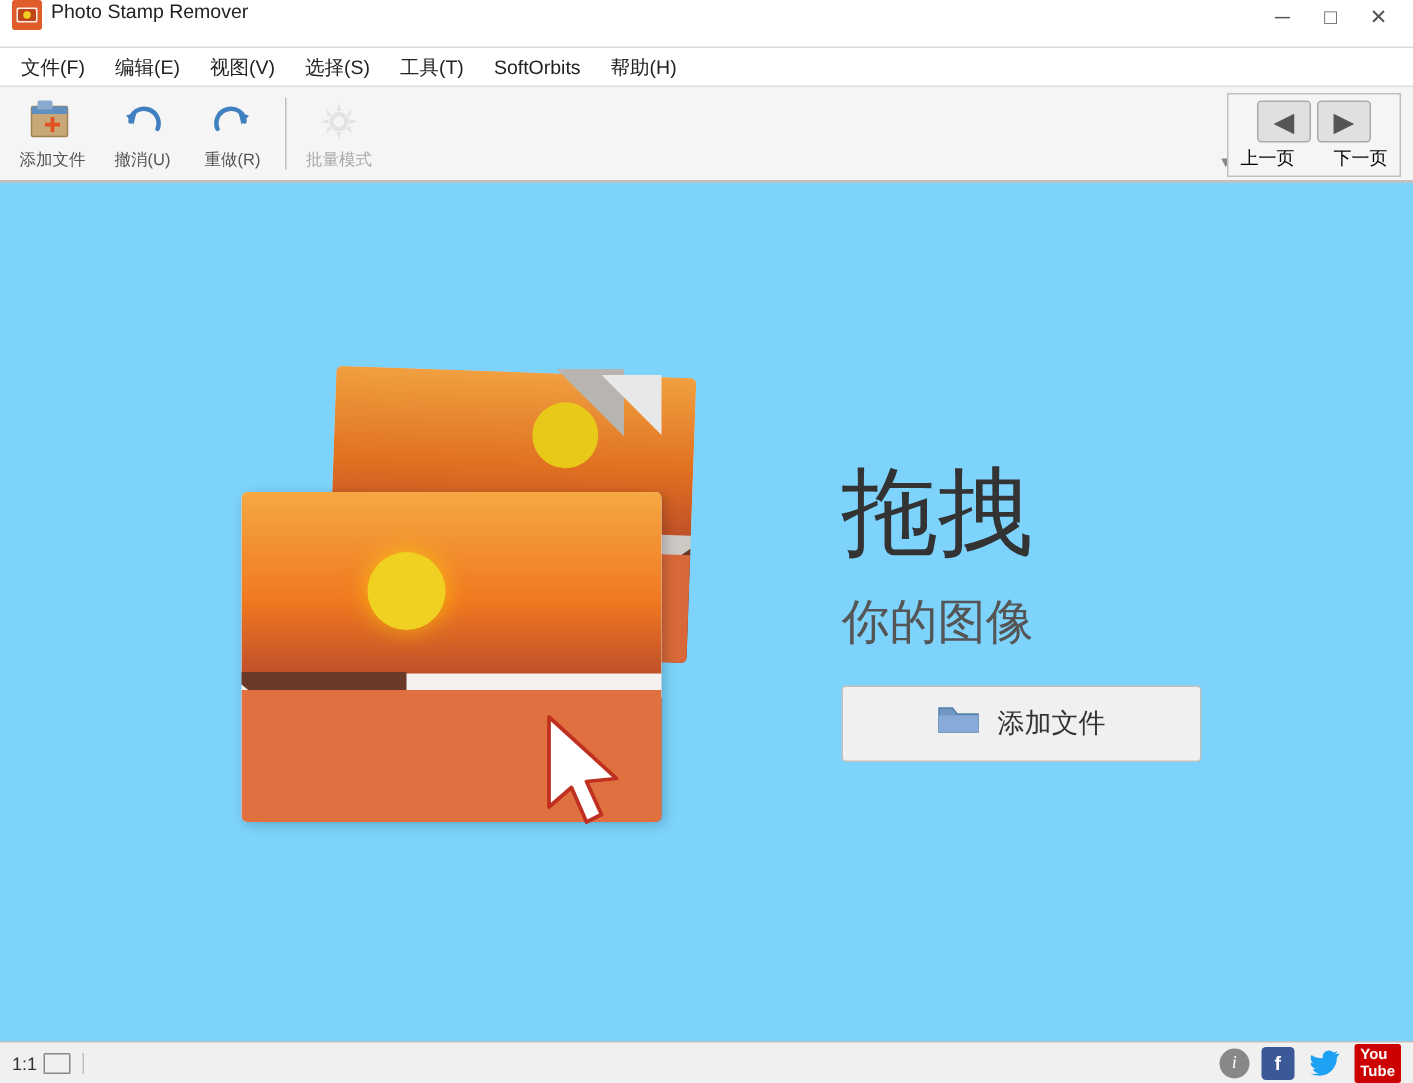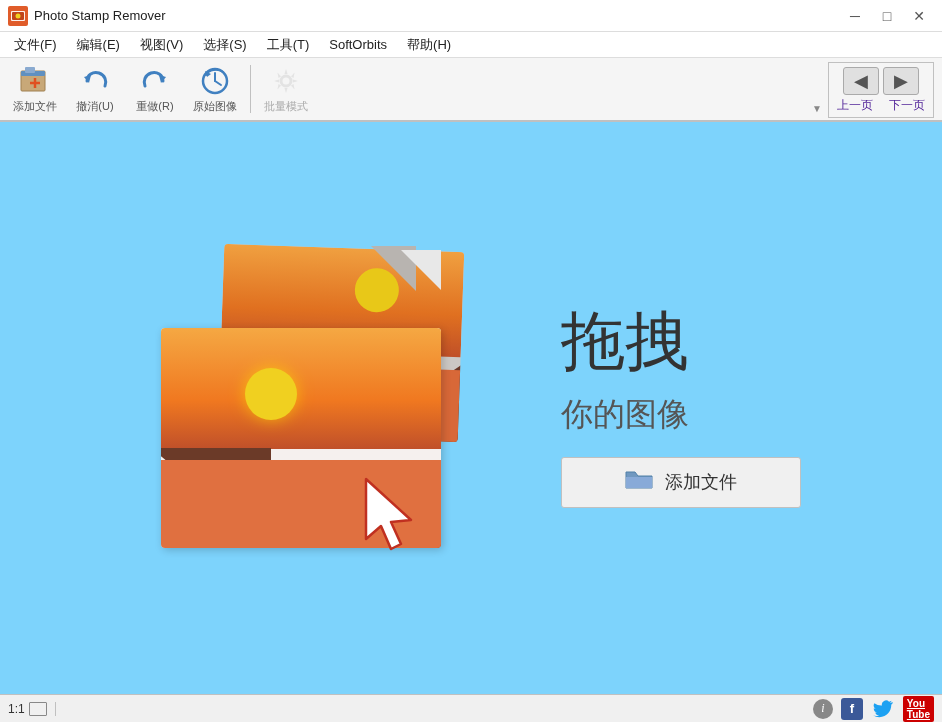--- a/index.html
+++ b/index.html
@@ -10,21 +10,20 @@
       background: #f0f0f0;
       overflow: hidden;
       position: relative;
     }
 
     
     .title-bar {
       height: 32px;
       background: #fff;
       display: flex;
-      align-items: center;
       padding: 0 8px;
       border-bottom: 1px solid #ddd;
       position: relative;
     }
     .title-bar-icon {
       width: 20px;
       height: 20px;
       margin-right: 6px;
       background: #e05c2a;
       border-radius: 2px;
@@ -149,23 +148,23 @@
       border-radius: 3px;
       cursor: pointer;
       display: flex;
       align-items: center;
       justify-content: center;
       font-size: 18px;
       color: #555;
     }
     .toolbar-right-labels {
       display: flex;
-      gap: 16px;
+      gap: 26px;
       font-size: 12px;
-      color: #4c1d95;
+      color: #000000;
     }
 
     
     .main-area {
       width: 100%;
       height: calc(722px - 32px - 26px - 64px - 28px);
       background: #7dd3fc;
       display: flex;
       align-items: center;
       justify-content: center;
@@ -410,21 +409,20 @@
       color: #555;
     }
     .youtube-badge {
       background: #cc0000;
       color: white;
       font-size: 10px;
       font-weight: bold;
       padding: 2px 4px;
       border-radius: 2px;
       cursor: pointer;
-      text-decoration: underline;
     }
 
     
     .toolbar-dropdown {
       position: absolute;
       bottom: 6px;
       right: 120px;
       font-size: 10px;
       color: #888;
       cursor: pointer;
@@ -488,32 +486,20 @@
   <button class="toolbar-btn">
     <div class="btn-icon">
       <svg width="32" height="32" viewBox="0 0 32 32">
         <path d="M24 16 C24 10 18 6 12 8 C6 10 4 16 6 21" fill="none" stroke="#4080c0" stroke-width="3" stroke-linecap="round"></path>
         <polygon points="27,12 20,10 22,18" fill="#4080c0"></polygon>
       </svg>
     </div>
     <span class="btn-label">重做(R)</span>
   </button>
 
-  <button class="toolbar-btn">
-    <div class="btn-icon">
-      <svg width="32" height="32" viewBox="0 0 32 32">
-        <circle cx="16" cy="16" r="12" fill="none" stroke="#4080c0" stroke-width="2.5"></circle>
-        <line x1="16" y1="8" x2="16" y2="16" stroke="#4080c0" stroke-width="2" stroke-linecap="round"></line>
-        <line x1="16" y1="16" x2="22" y2="20" stroke="#4080c0" stroke-width="2" stroke-linecap="round"></line>
-        <path d="M7 10 C10 5 18 3 24 7" fill="none" stroke="#4080c0" stroke-width="2" stroke-linecap="round"></path>
-        <polygon points="6,6 8,12 12,9" fill="#4080c0"></polygon>
-      </svg>
-    </div>
-    <span class="btn-label">原始图像</span>
-  </button>
 
   <div class="toolbar-separator"></div>
 
 
   <button class="toolbar-btn disabled">
     <div class="btn-icon">
       <svg width="32" height="32" viewBox="0 0 32 32" opacity="0.4">
         <circle cx="16" cy="16" r="5" fill="none" stroke="#888" stroke-width="3"></circle>
         <path d="M16 4 L17.5 9 L14.5 9 Z" fill="#888"></path>
         <path d="M16 28 L17.5 23 L14.5 23 Z" fill="#888"></path>

